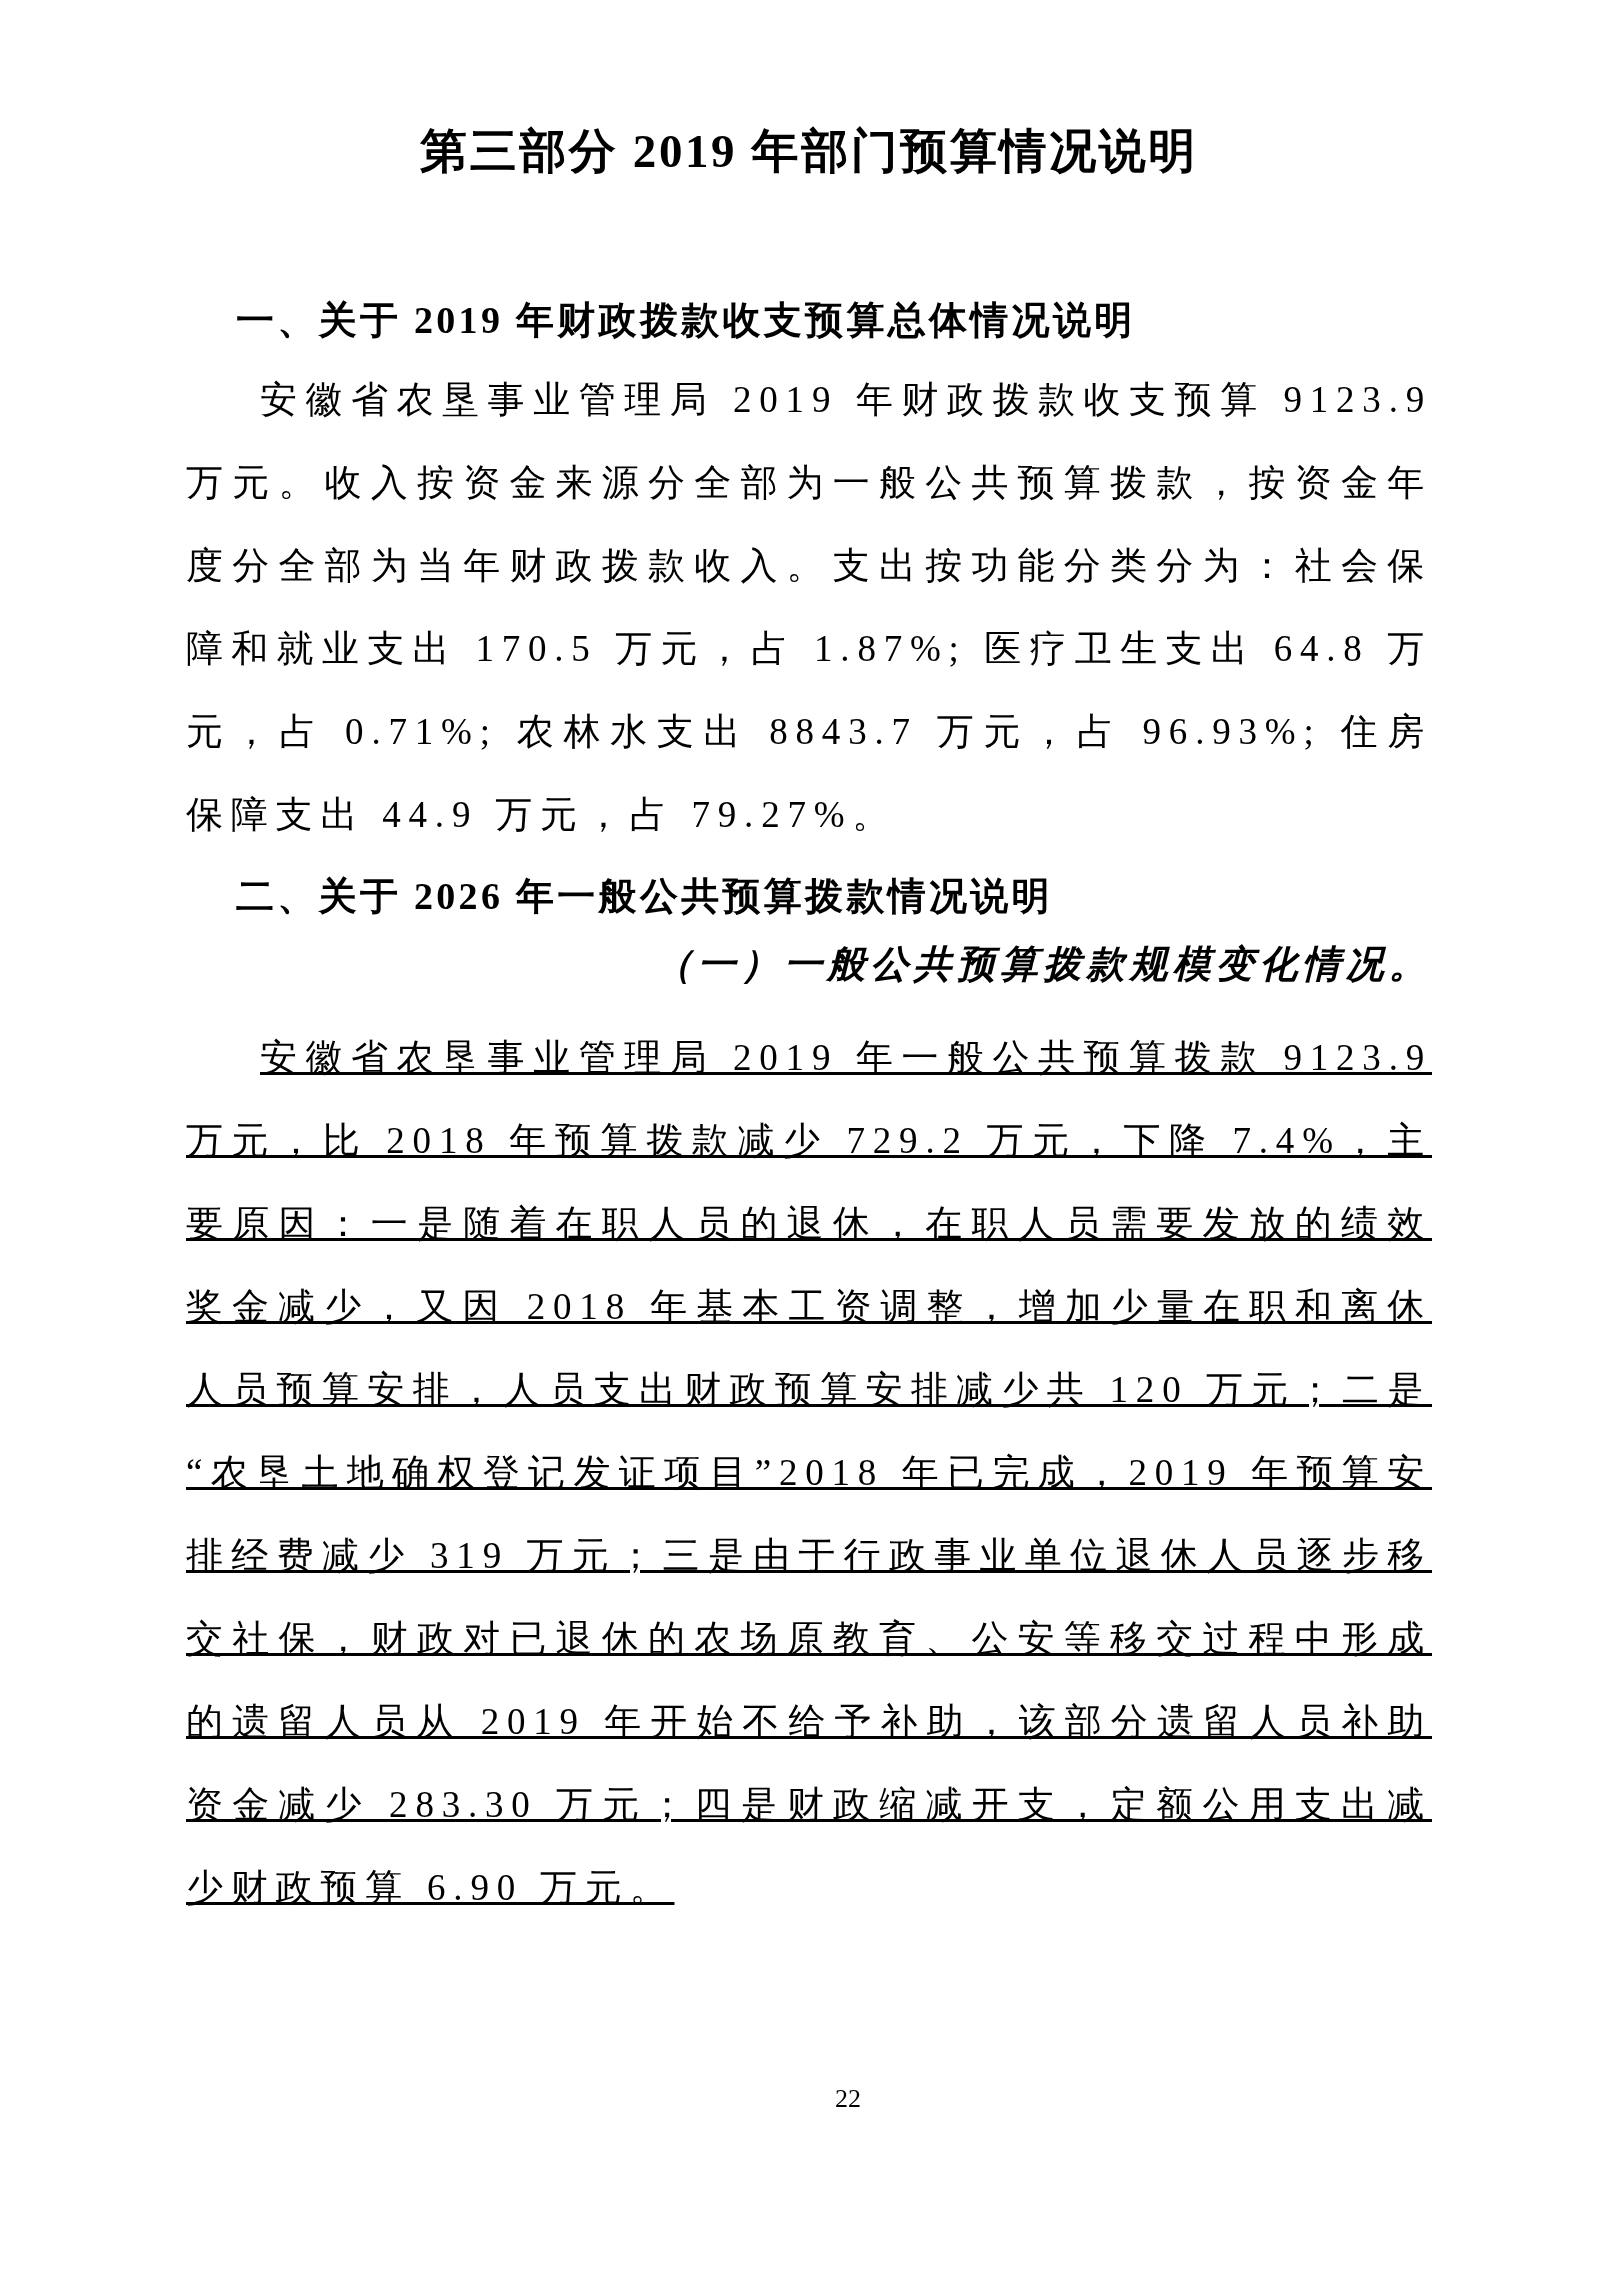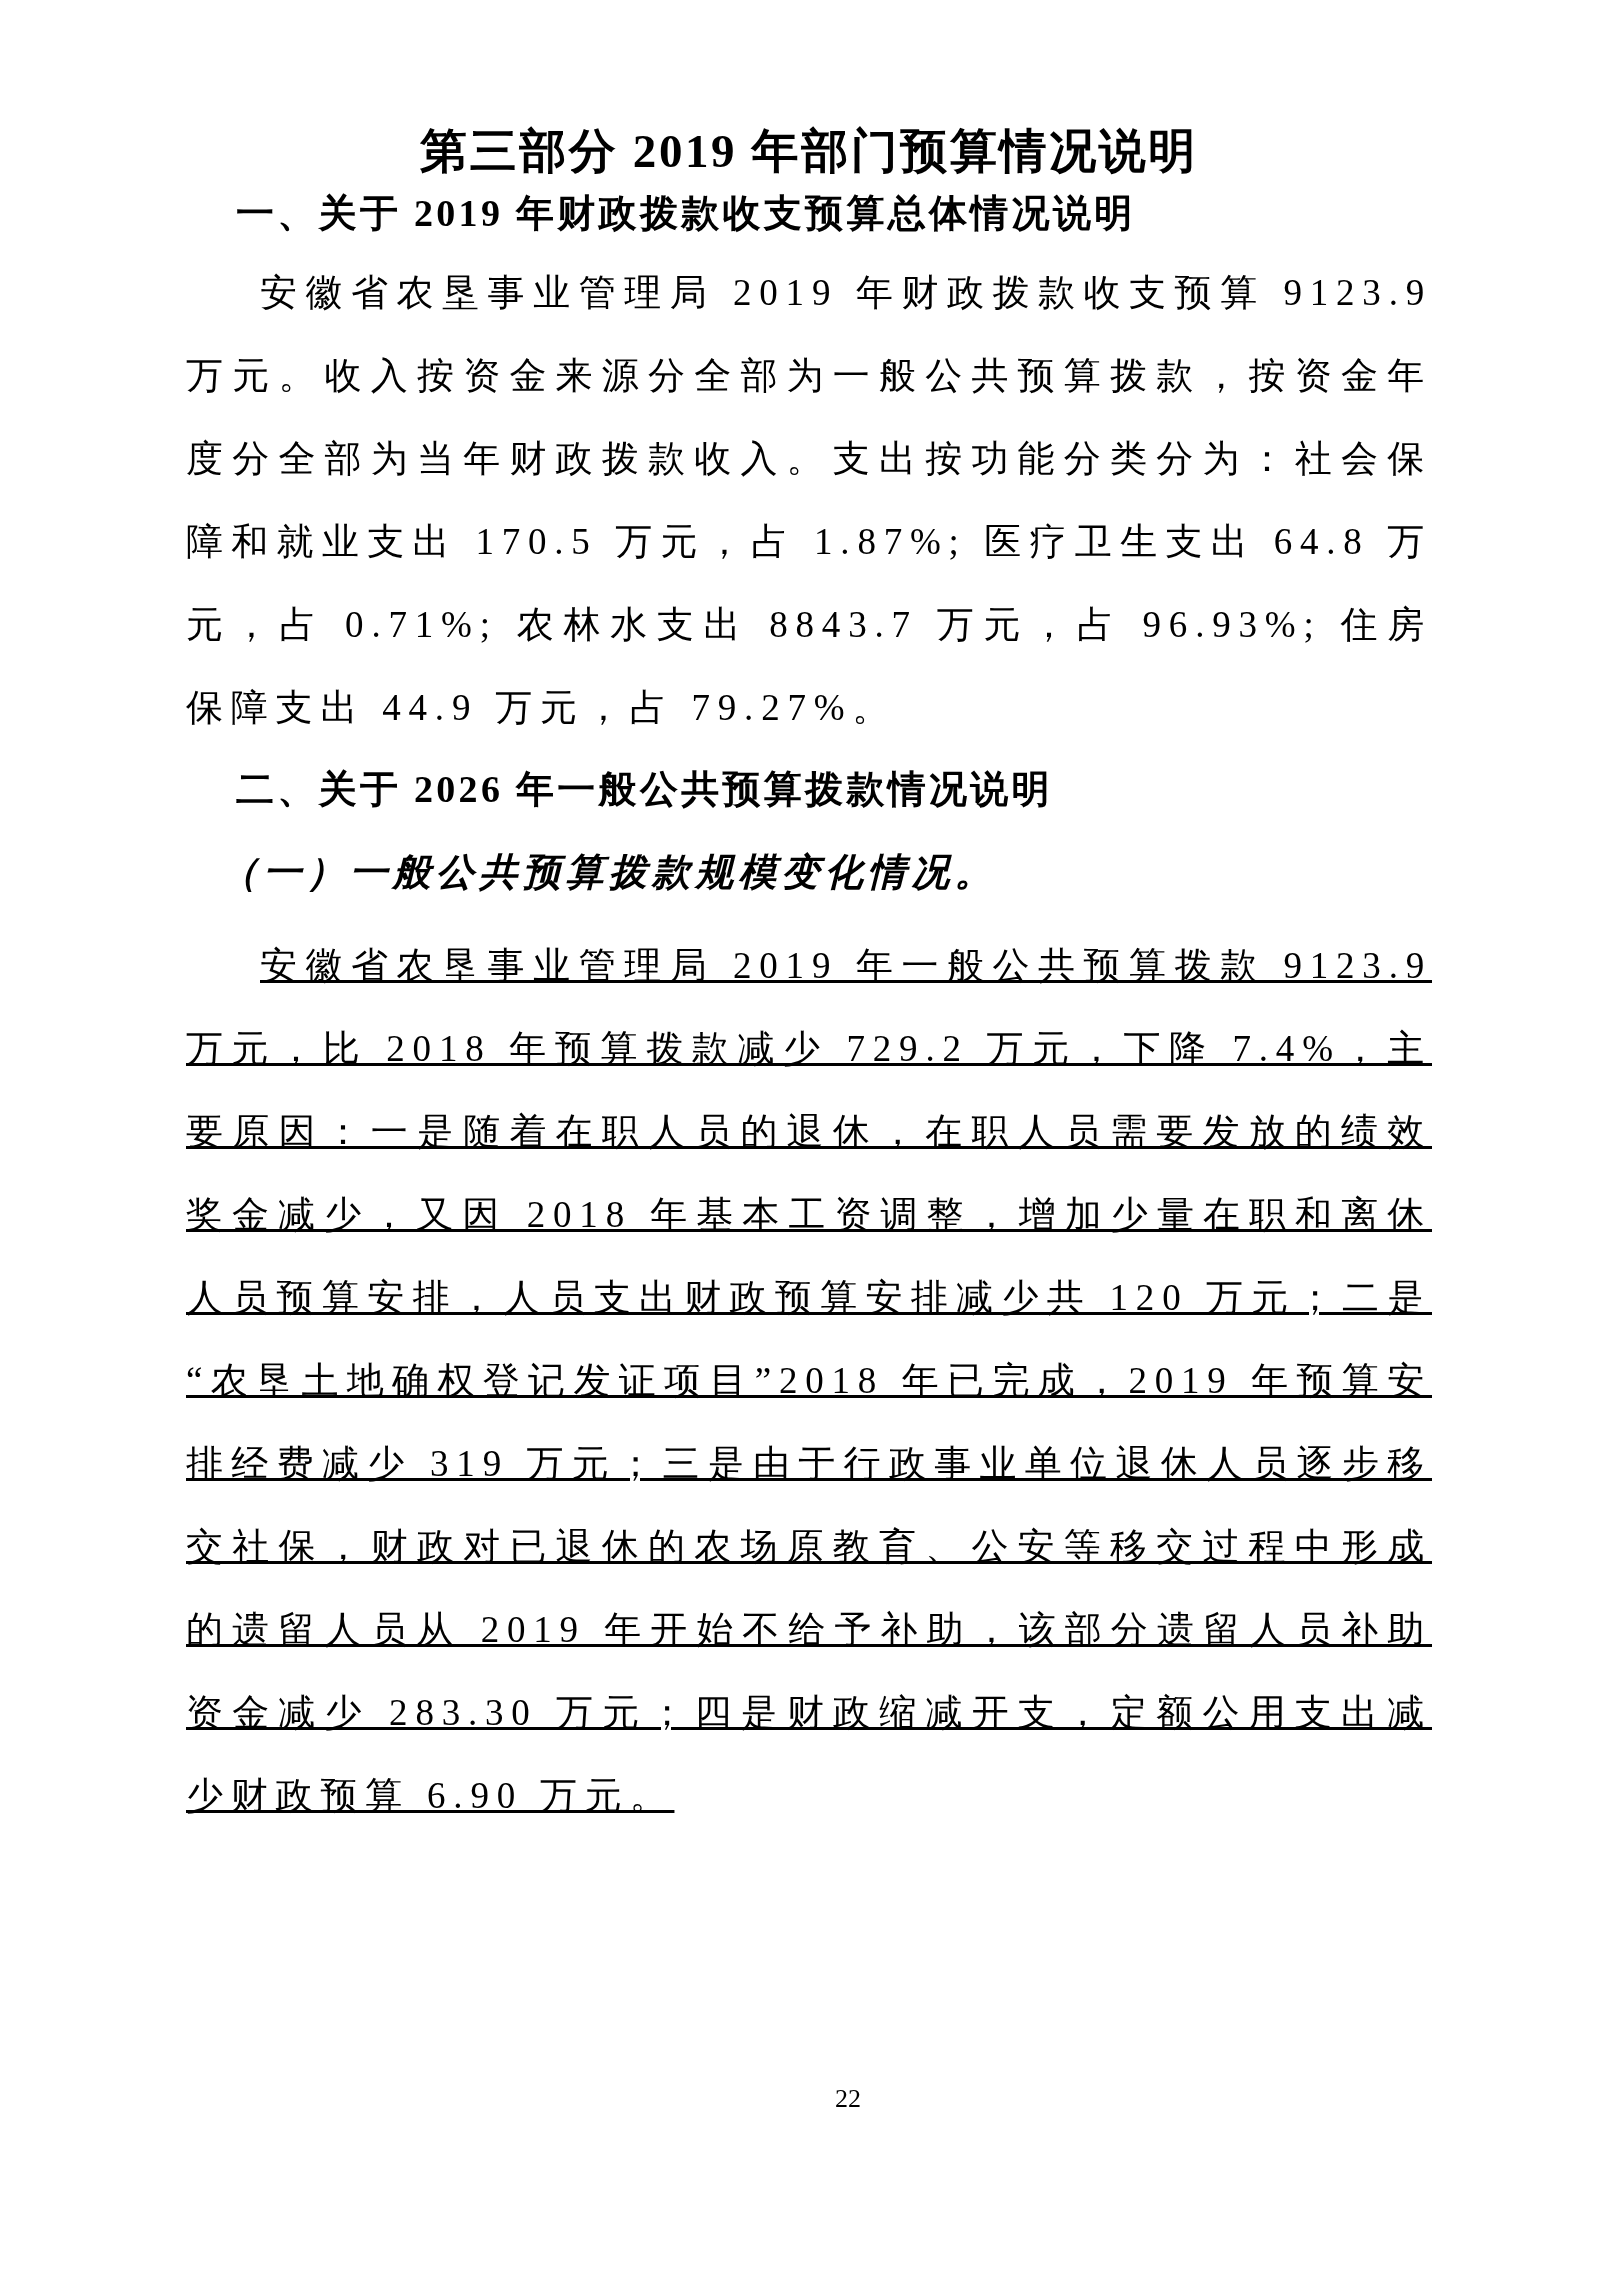--- a/index.html
+++ b/index.html
@@ -35,33 +35,33 @@
   }
   
   .sec-heading {
     font-family: "Liberation Serif", serif;
     font-weight: 900;
     font-size: 38px;
     line-height: 52px;
     letter-spacing: 3.3px;
     padding-left: 50px;
   }
-  .sec-heading.h1 { }
+  .sec-heading.h1 { margin-top: 107px; }
   .sec-heading.h2 { margin-top: 14.3px; }
   
   .sub-heading {
     font-family: "Liberation Serif", serif;
     font-weight: 900;
     font-style: italic;
     font-size: 38px;
     line-height: 52px;
     letter-spacing: 5.2px;
     padding-left: 34px;
   }
-  .sub-heading.s1 { margin-top: 31px; }
+  .sub-heading.s1 { margin-top: 16px; text-align: right; }
   .sub-heading.s2 { margin-top: 0px; }
   
   .para {
     font-size: 37px;
     line-height: 83px;
     letter-spacing: 7.8px;
     text-align: justify;
     text-justify: inter-character;
     text-indent: 74px;
     margin: 0;

